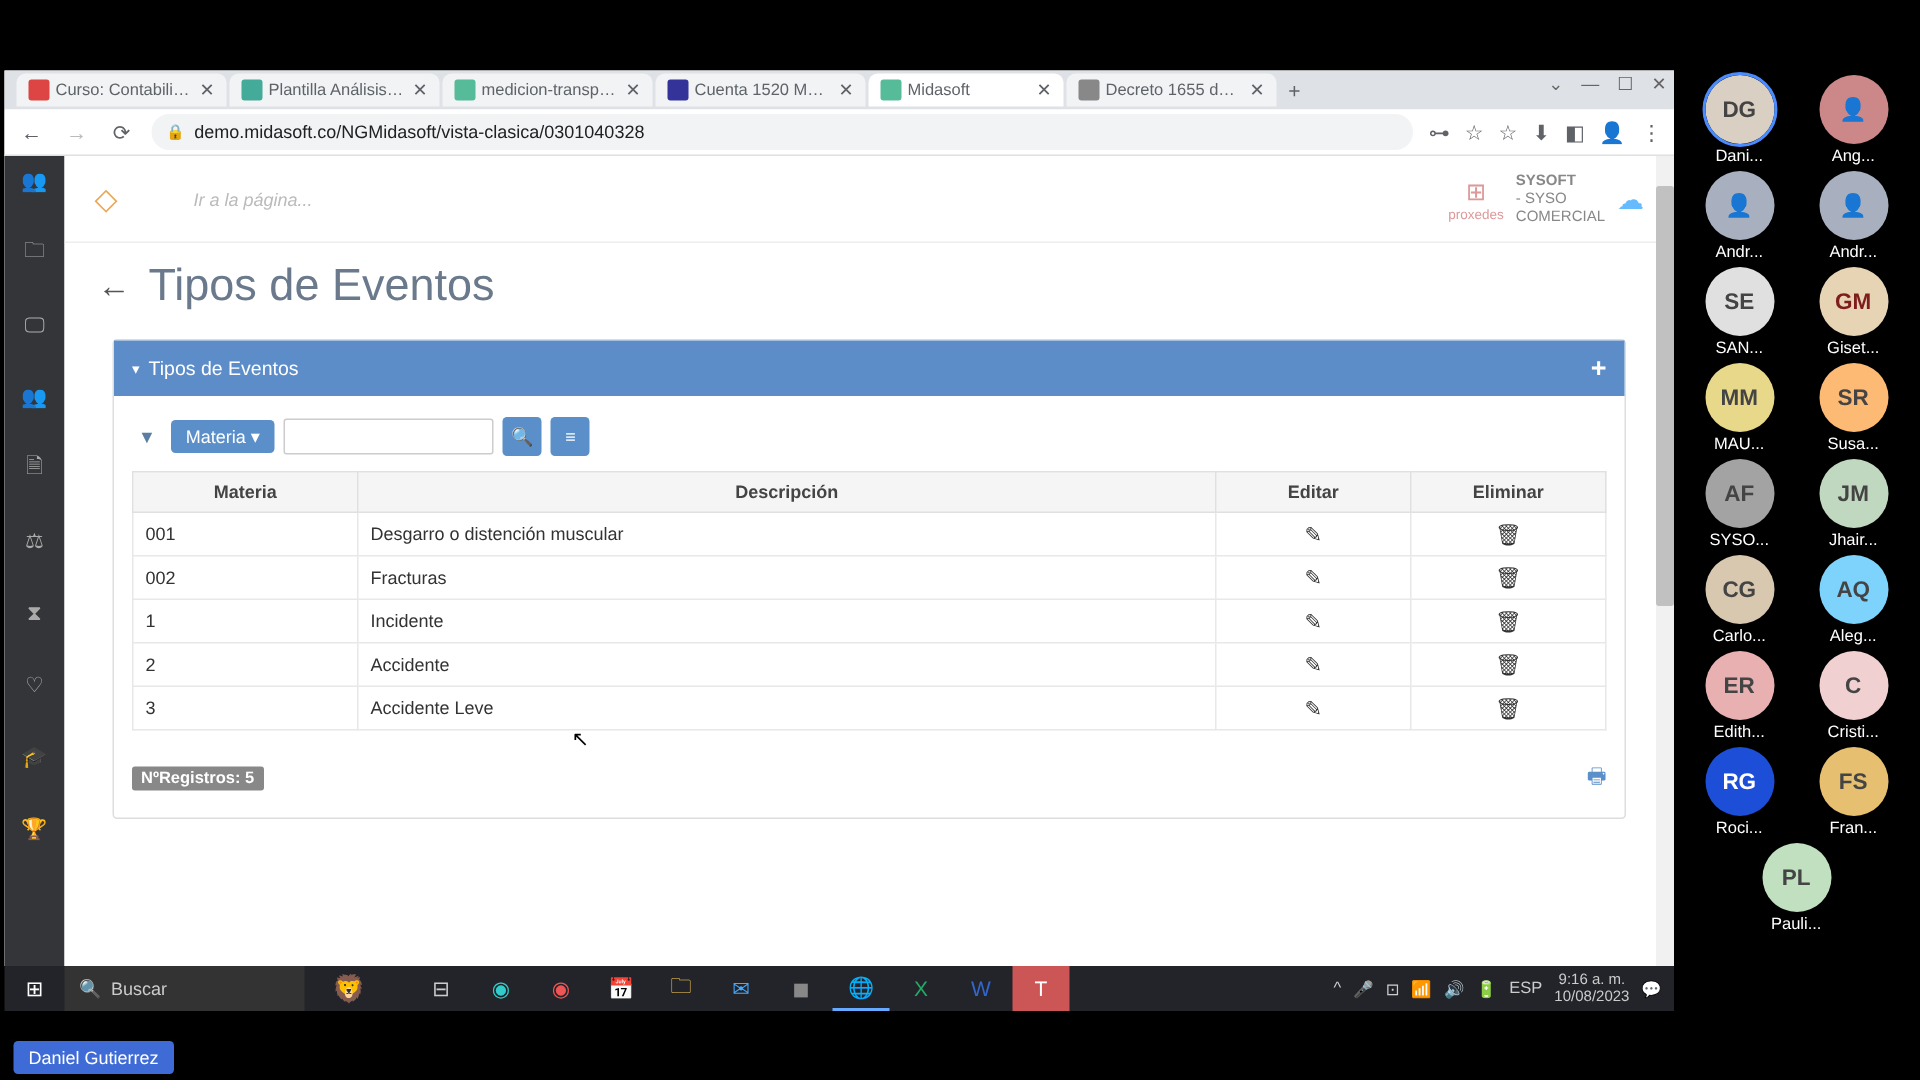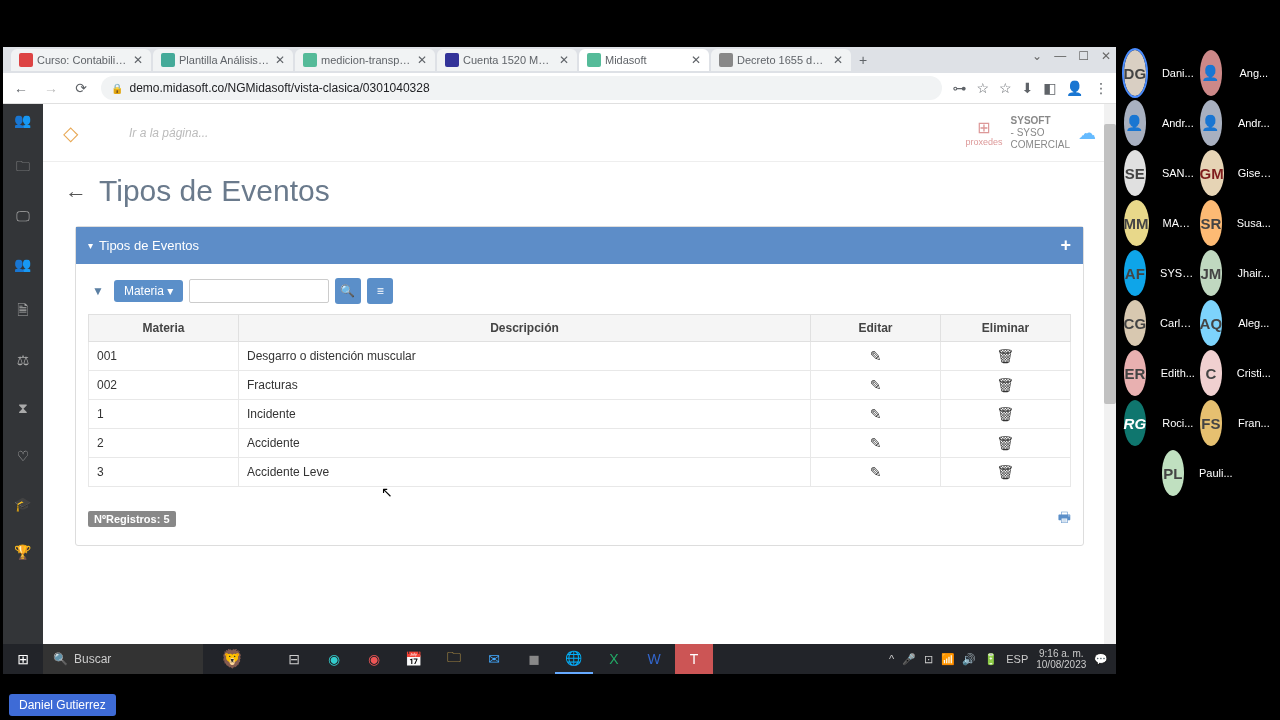--- a/index.html
+++ b/index.html
@@ -71,21 +71,21 @@
 .taskbar { position: absolute; left: 3px; top: 644px; width: 1113px; height: 30px; background: #222429; display: flex; align-items: center; }
 .tb-start { width: 40px; display: flex; align-items: center; justify-content: center; color: #fff; font-size: 14px; }
 .tb-search { display: flex; align-items: center; gap: 6px; background: #333; height: 30px; width: 160px; padding: 0 10px; color: #ccc; font-size: 12px; }
 .tb-apps { display: flex; gap: 2px; margin-left: 12px; }
 .tb-app { width: 38px; height: 30px; display: flex; align-items: center; justify-content: center; font-size: 14px; }
 .tb-tray { margin-left: auto; display: flex; align-items: center; gap: 8px; padding-right: 8px; color: #ccc; font-size: 11px; }
 .tb-time { text-align: center; line-height: 1.1; font-size: 10px; }
 
 
 .participants { position: absolute; left: 1120px; top: 47px; width: 155px; display: flex; flex-wrap: wrap; gap: 4px; padding: 3px; justify-content: center; align-content: flex-start; }
-.p-item { width: 72px; display: flex; flex-direction: row; align-items: center; gap: 14px; }
+.p-item { width: 72px; display: flex; flex-direction: column; align-items: center; gap: 2px; }
 .p-av { width: 46px; height: 46px; border-radius: 50%; display: flex; align-items: center; justify-content: center; font-size: 15px; font-weight: bold; color: #444; }
 .p-name { font-size: 11px; color: #fff; white-space: nowrap; overflow: hidden; text-overflow: ellipsis; width: 100%; text-align: center; }
 
 .presenter-badge { position: absolute; left: 9px; top: 694px; background: #3e6bd6; color: #fff; font-size: 12px; padding: 4px 10px; border-radius: 3px; }
 
 .window-ctrls { position: absolute; right: 169px; top: 49px; display: flex; gap: 12px; color: #666; font-size: 12px; align-items:center;}
 
 .cursor { position:absolute; left:381px; top:484px; font-size:14px; color:#000; pointer-events:none; }
 </style>
 </head>
@@ -323,21 +323,21 @@
     </div>
     <div class="p-item">
       <div class="p-av" style="background:#e8d88a;color:#444;">MM</div>
       <div class="p-name">MAU...</div>
     </div>
     <div class="p-item">
       <div class="p-av" style="background:#fdba74;color:#444;">SR</div>
       <div class="p-name">Susa...</div>
     </div>
     <div class="p-item">
-      <div class="p-av" style="background:#0ea5e9;color:#444;">AF</div>
+      <div class="p-av" style="background:#a3a3a3;color:#444;">AF</div>
       <div class="p-name">SYSO...</div>
     </div>
     <div class="p-item">
       <div class="p-av" style="background:#c0d8c0;color:#444;">JM</div>
       <div class="p-name">Jhair...</div>
     </div>
     <div class="p-item">
       <div class="p-av" style="background:#d8c8b0;color:#444;">CG</div>
       <div class="p-name">Carlo...</div>
     </div>
@@ -347,21 +347,21 @@
     </div>
     <div class="p-item">
       <div class="p-av" style="background:#e8b0b0;color:#444;">ER</div>
       <div class="p-name">Edith...</div>
     </div>
     <div class="p-item">
       <div class="p-av" style="background:#f0d0d0;color:#444;">C</div>
       <div class="p-name">Cristi...</div>
     </div>
     <div class="p-item">
-      <div class="p-av" style="background:#0f766e;color:#fff;font-style:italic;">RG</div>
+      <div class="p-av" style="background:#1d4ed8;color:#fff;">RG</div>
       <div class="p-name">Roci...</div>
     </div>
     <div class="p-item">
       <div class="p-av" style="background:#e6c070;color:#444;">FS</div>
       <div class="p-name">Fran...</div>
     </div>
     <div class="p-item">
       <div class="p-av" style="background:#c0e0c0;color:#444;">PL</div>
       <div class="p-name">Pauli...</div>
     </div>

